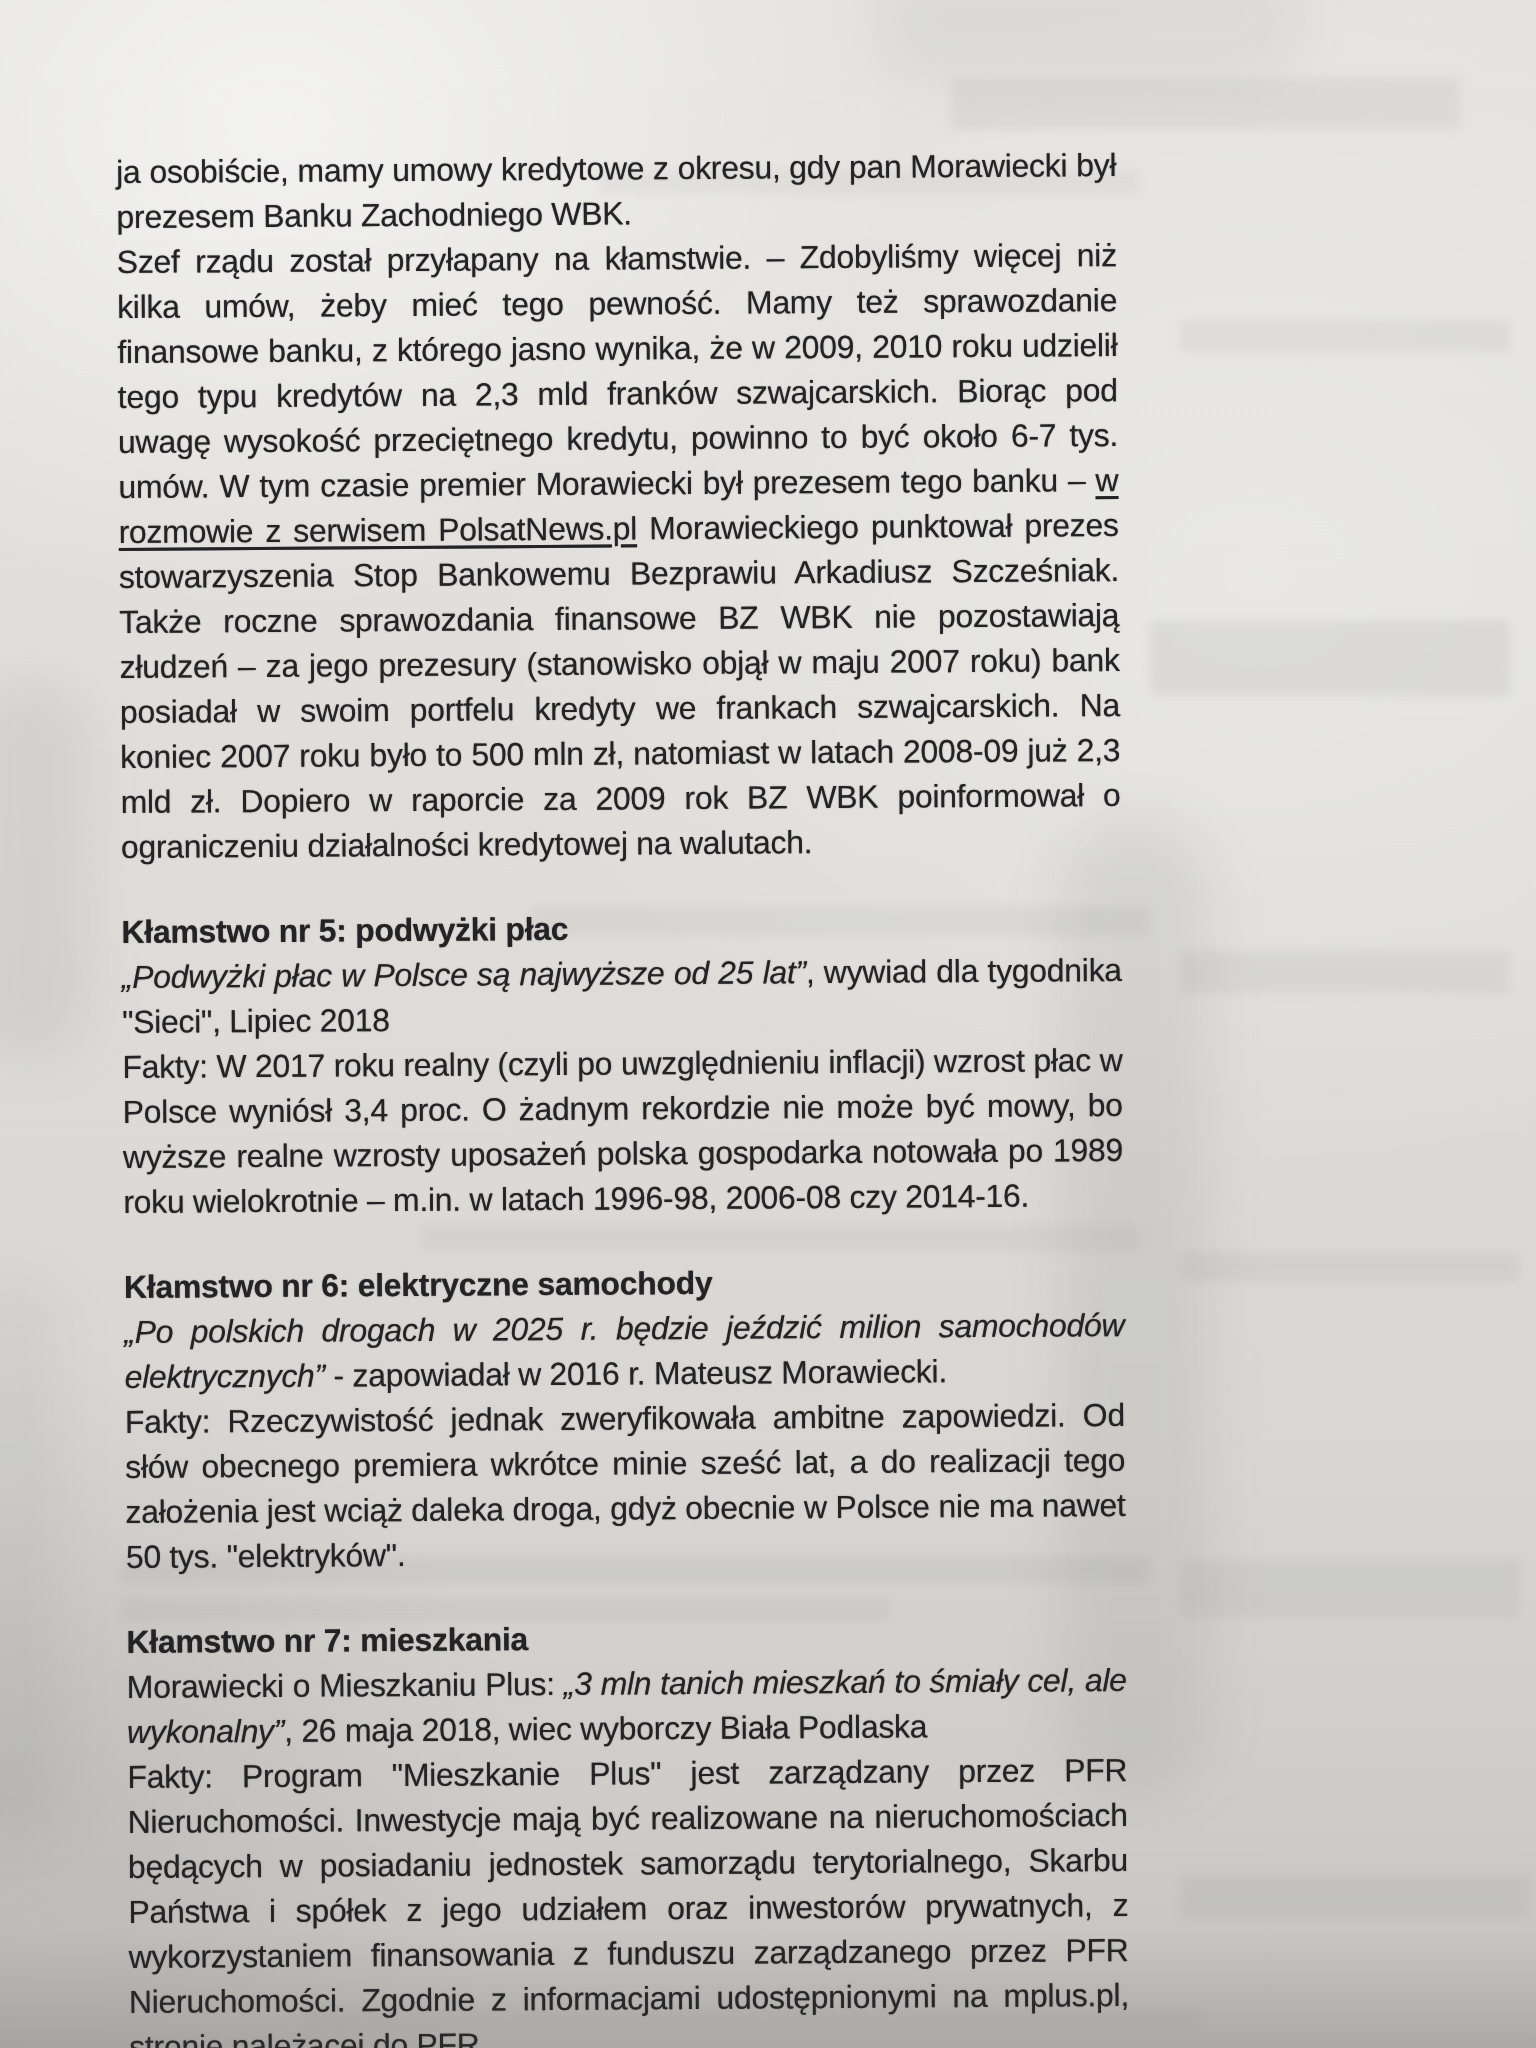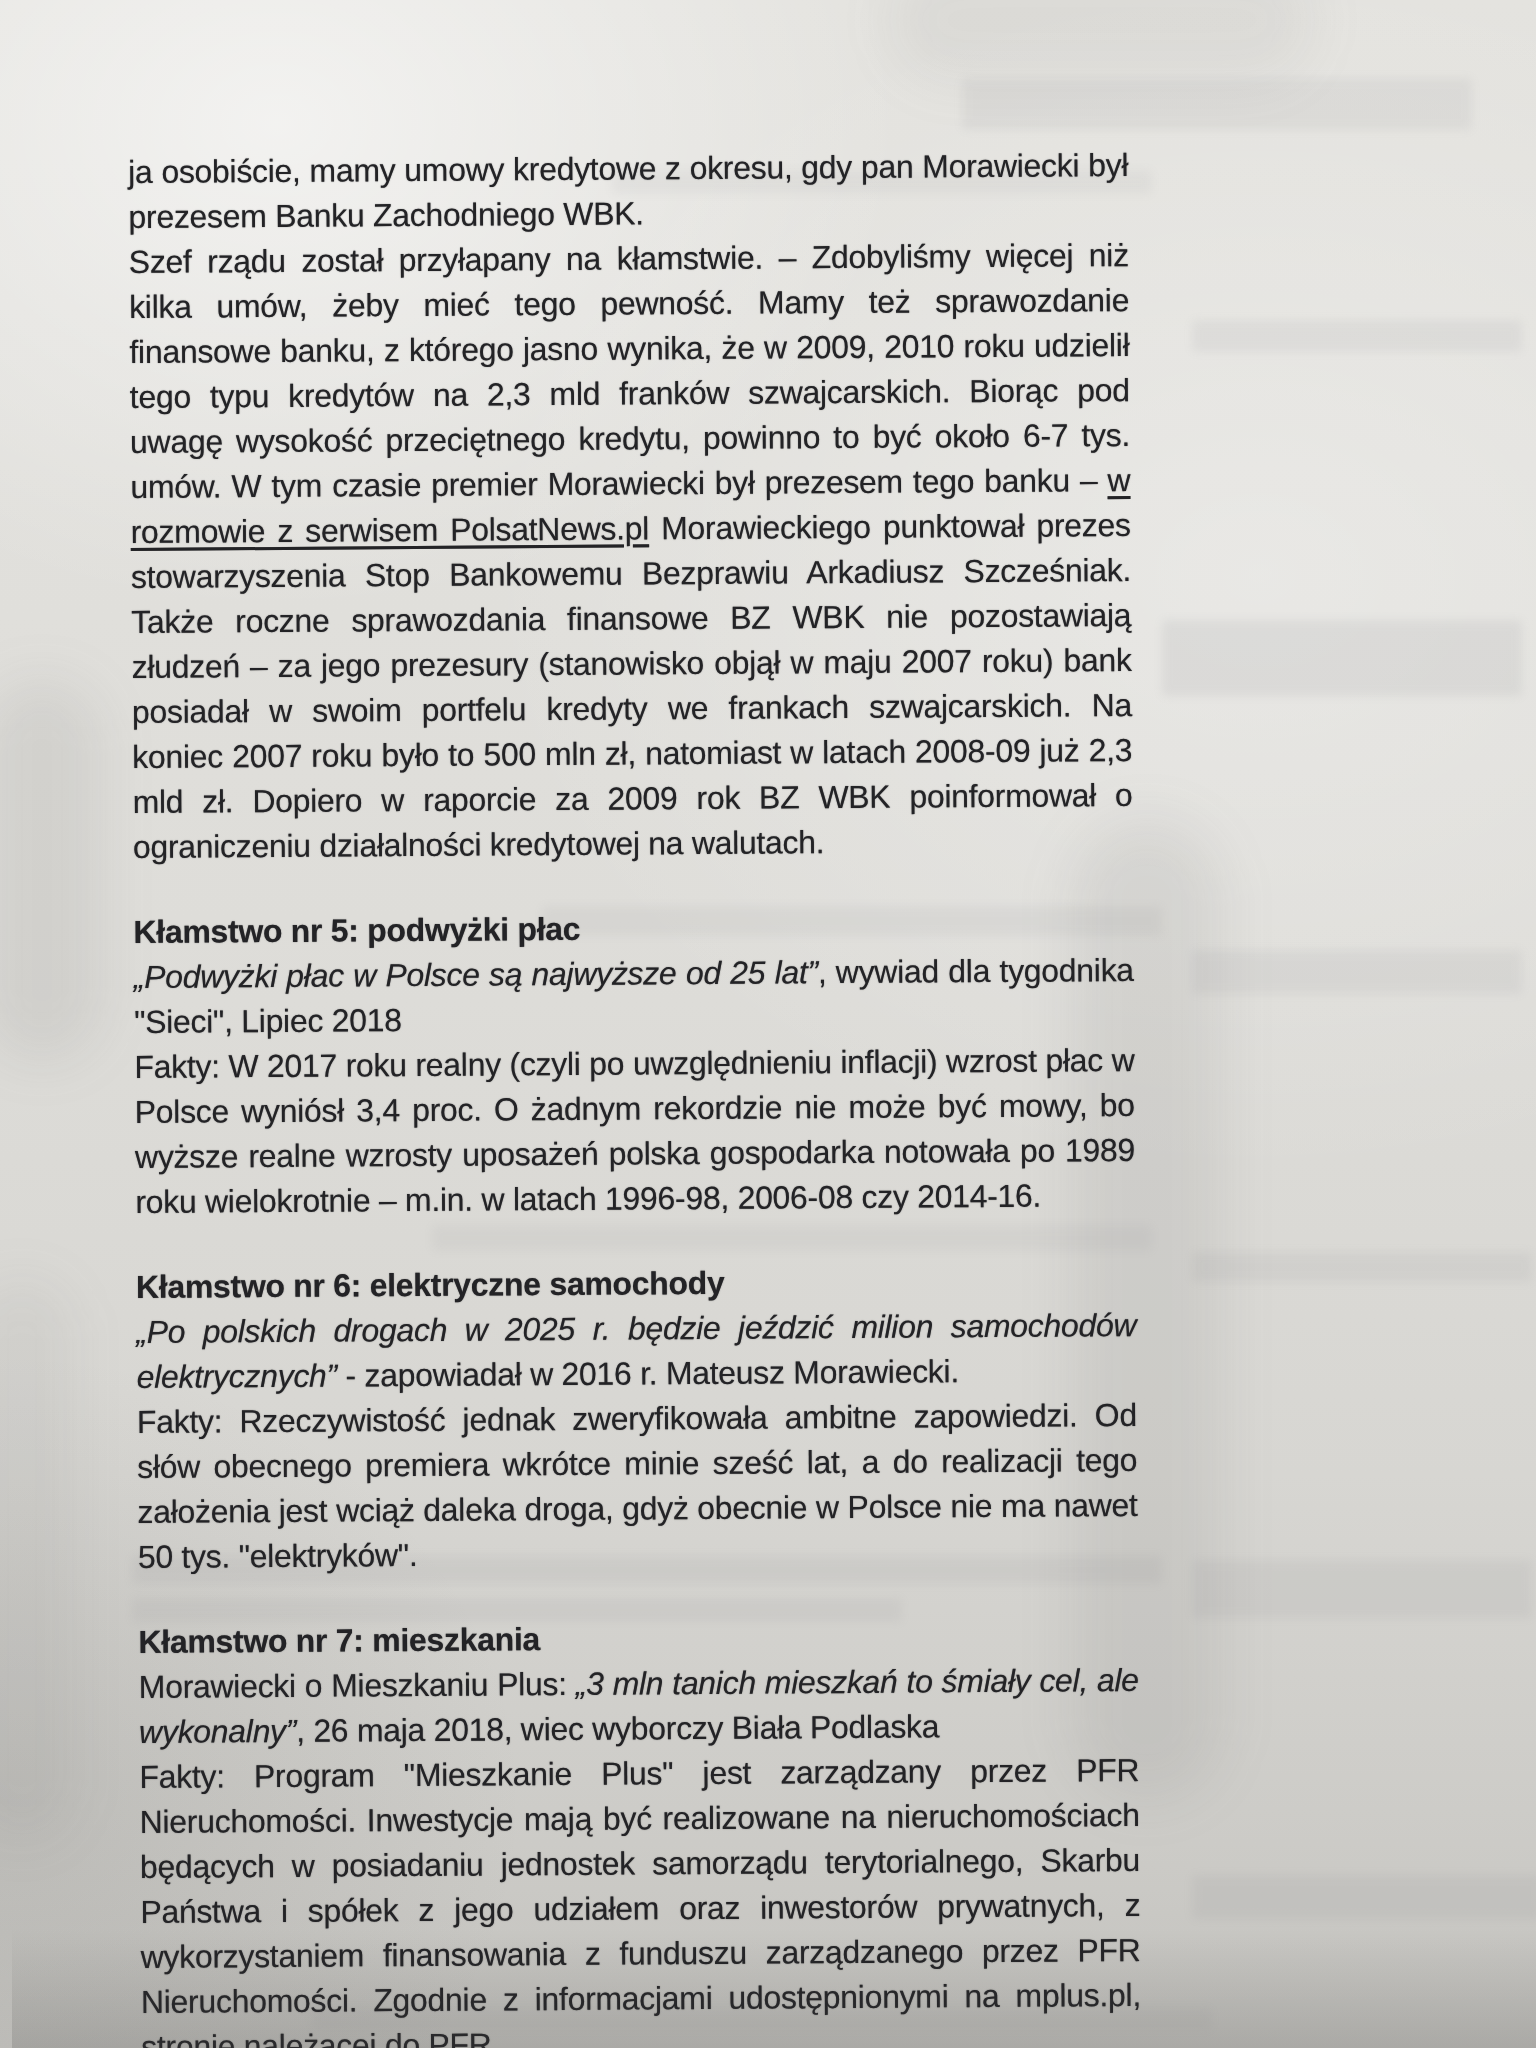--- a/index.html
+++ b/index.html
@@ -12,21 +12,21 @@
     overflow: hidden;
     position: relative;
     font-family: "Liberation Sans", sans-serif;
     background:
       radial-gradient(900px 700px at 18% 6%, rgba(255,255,255,0.55), transparent 70%),
       radial-gradient(1100px 850px at 82% 28%, rgba(255,255,255,0.28), transparent 72%),
       radial-gradient(700px 600px at 0% 88%, rgba(90,90,88,0.14), transparent 75%),
       linear-gradient(180deg, #e4e3df 0%, #deddd9 45%, #d7d6d2 72%, #cccbc7 90%, #c3c2be 100%);
     background-color: var(--paper, #dad9d5);
   }
-  .photo { position: absolute; inset: 0; margin-left: 12px; }
+  .photo { position: absolute; inset: 0; }
 
   
   .crease {
     position: absolute;
     pointer-events: none;
     filter: blur(26px);
   }
   .crease-right   { left: 1060px; top: 820px;  width: 150px; height: 980px; background: rgba(95,95,95,0.10); border-radius: 80px; }
   .crease-left    { left: -30px;  top: 680px;  width: 120px; height: 380px; background: rgba(95,95,95,0.10); border-radius: 60px; }
   .crease-left-2  { left: -40px;  top: 1280px; width: 100px; height: 560px; background: rgba(95,95,95,0.07); border-radius: 60px; }

